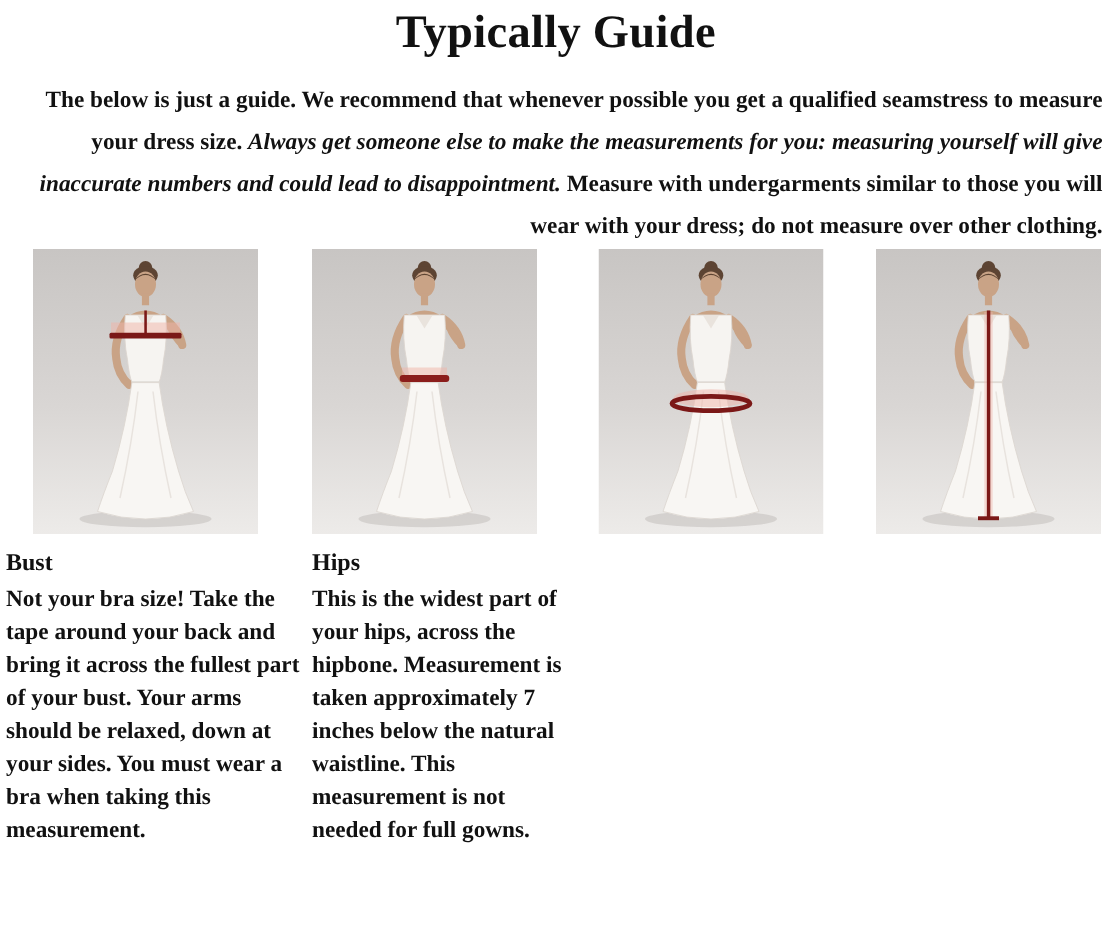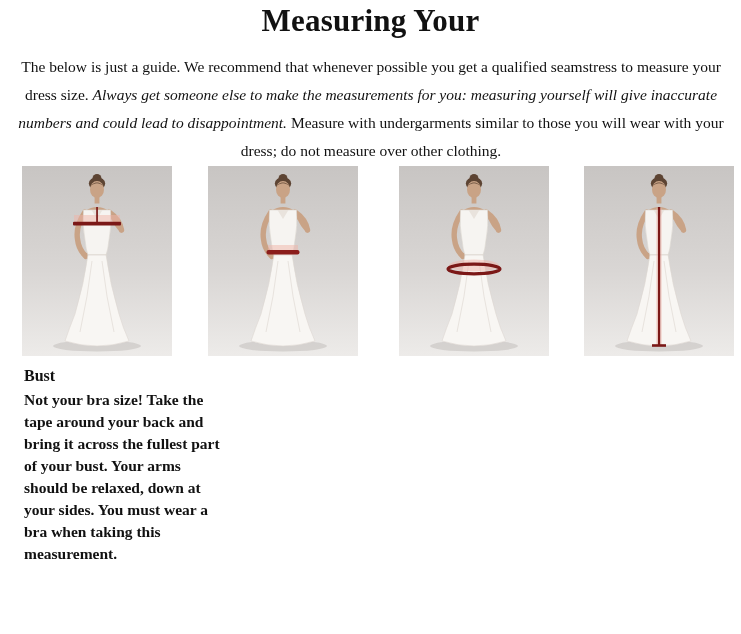--- a/index.html
+++ b/index.html
@@ -13,44 +13,44 @@
   .page-title{
     margin:3px 0 0 0;
     font-size:31px;
     font-weight:bold;
     text-align:center;
     letter-spacing:0.2px;
   }
   .intro{
     margin:14px 6px 0 7px;
     font-size:15.5px;
-    font-weight:normal;
+    font-weight:bold;
     line-height:28px;
-    text-align:center;
+    text-align:right;
   }
   .intro i{font-style:italic;}
   .photos-row{
     display:flex;
     margin-top:1px;
     align-items:flex-start;
   }
   .photo{
     width:150px;height:190px;
     flex:0 0 auto;
     display:block;
   }
   .photo-1{margin-left:22px;}
   .photo-2{margin-left:36px;}
   .photo-3{margin-left:41px;}
   .photo-4{margin-left:35px;}
   .photo svg{display:block;width:150px;height:190px;}
   .sections-row{
     display:flex;
     margin-top:7px;
-    padding-left:24px;
+    padding-left:4px;
   }
   .section{flex:0 0 auto;}
   .section-1{width:197px;margin-right:7px;}
   .section-2{width:171px;margin-right:7px;}
   .section-3{width:172px;margin-right:6px;}
   .section-4{width:170px;}
   .section h2{
     margin:0;
     font-size:16px;
     font-weight:bold;
@@ -98,21 +98,21 @@
       <path d="M66 88.5 Q62 118 53 148 Q47 163 43 175 Q75 185 107 175 Q101 162 97 148 Q88 118 84 88.5 Z" fill="#f8f6f3" stroke="#ddd7d1" stroke-width="0.6"></path>
       <path d="M66 89 L84 89" stroke="#e0dad4" stroke-width="0.8"></path>
       <path d="M70 95 Q66 130 58 166" stroke="#e8e3de" stroke-width="1" fill="none"></path>
       <path d="M80 95 Q84 130 92 166" stroke="#e8e3de" stroke-width="1" fill="none"></path>
     </g>
   </defs>
 </svg>
 
 <div class="page">
 
-  <h1 class="page-title">Measuring Your</h1>
+  <h1 class="page-title">Typically Guide</h1>
 
   <p class="intro"><span>The below is just a guide. We recommend that whenever possible you get a qualified seamstress to measure your dress size. </span><i>Always get someone else to make the measurements for you: measuring yourself will give inaccurate numbers and could lead to disappointment. </i><span> Measure with undergarments similar to those you will wear with your dress; do not measure over other clothing.</span></p>
 
   <div class="photos-row">
 
     <div class="photo photo-1">
       <svg viewBox="0 0 150 190">
         <use href="#model"></use>
         <g>
           <rect x="52" y="49" width="46" height="7.5" fill="#f0b4a8" opacity="0.5"></rect>
@@ -156,17 +156,21 @@
   </div>
 
   <div class="sections-row">
 
     <div class="section section-1">
       <h2>Bust</h2>
       <p>Not your bra size! Take the tape around your back and bring it across the fullest part of your bust. Your arms should be relaxed, down at your sides. You must wear a bra when taking this measurement.</p>
     </div>
 
 
+    <div class="section section-3">
+      <h2>Hips</h2>
+      <p>This is the widest part of your hips, across the hipbone. Measurement is taken approximately 7 inches below the natural waistline. This measurement is not needed for full gowns.</p>
+    </div>
 
 
   </div>
 
 </div>
 
 </body></html>

